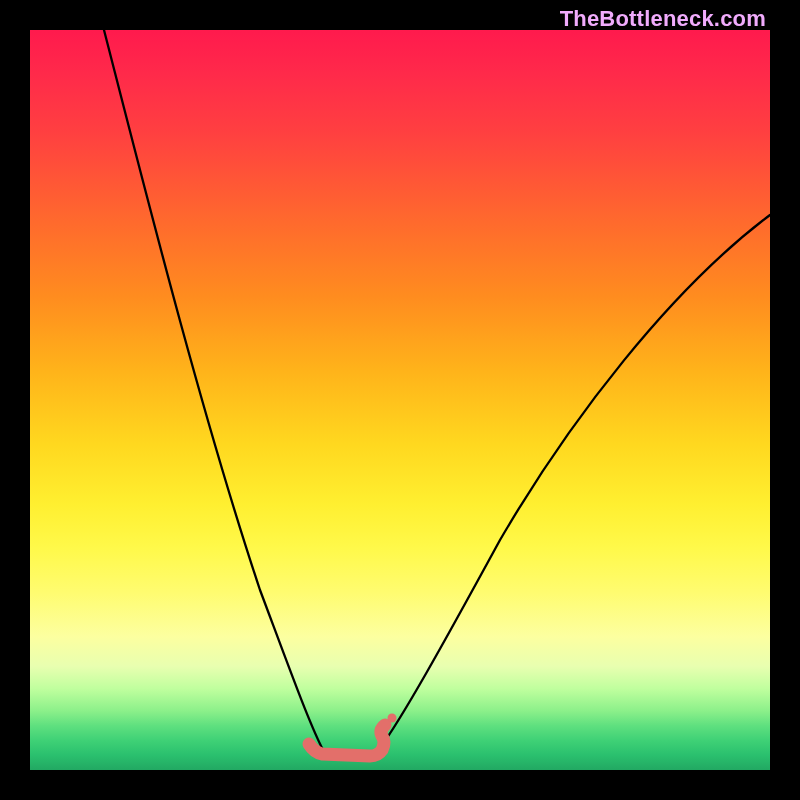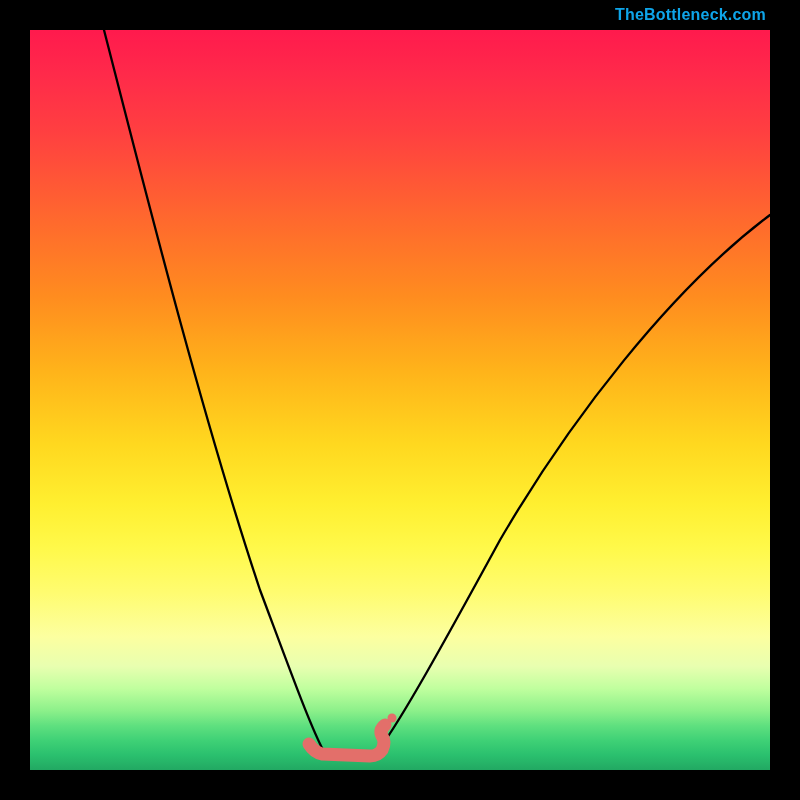--- a/index.html
+++ b/index.html
@@ -42,22 +42,22 @@
       #5fe07f 94%,
       #3fd176 96%,
       #2ac06e 98%,
       #22a862 100%
     );
   }
   .watermark {
     position: absolute;
     top: 6px;
     right: 34px;
-    color: #0ea5e9;
-    font-size: 16px;
+    color: #f0abfc;
+    font-size: 22px;
     font-weight: 600;
     letter-spacing: 0.2px;
     user-select: none;
   }
   svg.curves {
     position: absolute;
     left: 30px;
     top: 30px;
     width: 740px;
     height: 740px;

